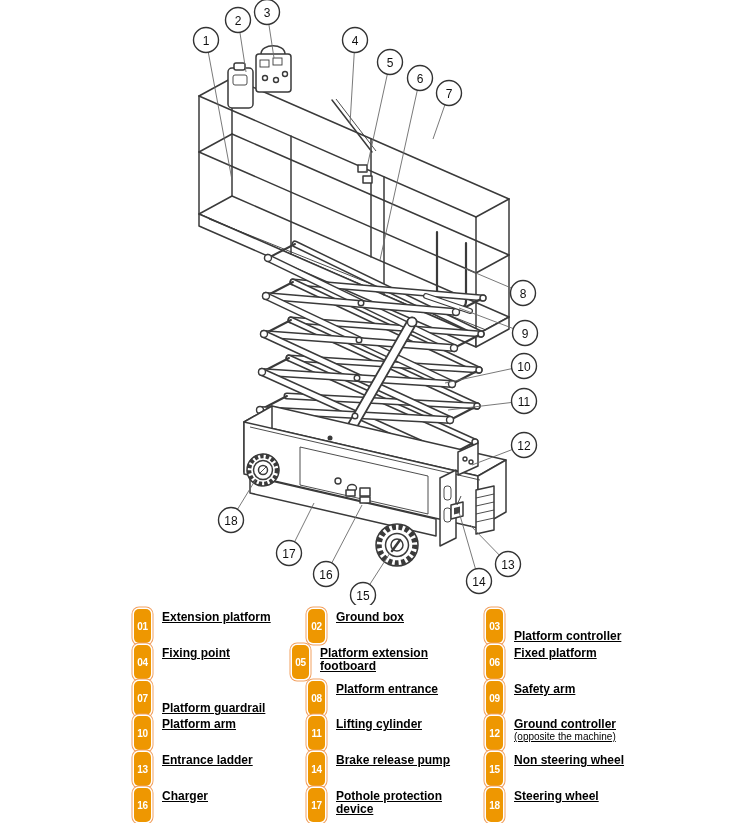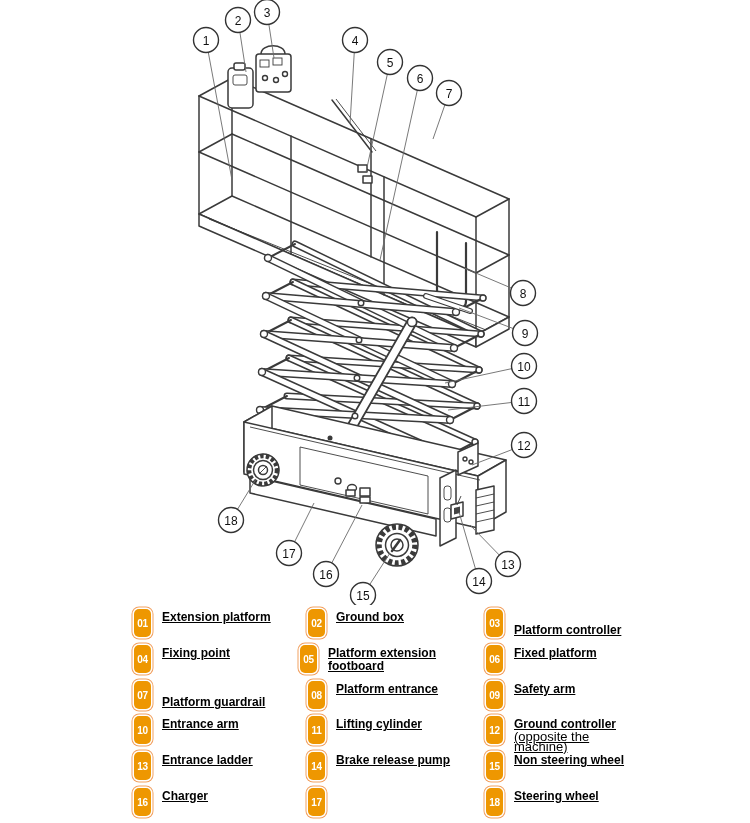--- a/index.html
+++ b/index.html
@@ -16,25 +16,25 @@
   .armWb{fill:none;stroke:#fff;stroke-width:4;stroke-linecap:round;}
   .tube{fill:none;stroke:#3a3a3a;stroke-width:2;stroke-linecap:round;}
   .pin{fill:#fff;stroke:#3a3a3a;stroke-width:1.4;}
   .tread{fill:none;stroke:#3a3a3a;}
   .leader{stroke:#6a6a6a;stroke-width:0.9;}
   #callout-layer circle{fill:#fff;stroke:#333;stroke-width:1.4;}
   #callout-layer text{font:12px "Liberation Sans",sans-serif;fill:#111;text-anchor:middle;}
   
   #legend{position:absolute;left:0;top:0;width:750px;height:0;}
   .legend-item{position:absolute;display:flex;align-items:flex-start;gap:11px;}
-  .badge{width:17px;height:28px;border-radius:5px;background:#EE9701;color:#fff;
+  .badge{width:17px;height:34px;border-radius:5px;background:#EE9701;color:#fff;
          font-weight:bold;font-size:10px;display:flex;align-items:center;justify-content:center;
          box-shadow:0 0 0 1.5px #fff,0 0 0 2.5px #F2A161;flex:none;letter-spacing:-0.3px;}
   .lbl{font-size:12px;font-weight:bold;color:#000;line-height:13px;max-width:132px;padding-top:2px;text-decoration:underline;}
-  .note{font-size:13px;font-weight:normal;color:#000;line-height:10px;margin-top:1px;}
+  .note{font-size:10px;font-weight:normal;color:#000;line-height:10px;margin-top:1px;}
 </style>
 </head>
 <body>
 
 <div class="page">
 
   <svg id="diagram-svg" width="750" height="605" viewBox="0 0 750 605">
 
     <g>
 
@@ -349,21 +349,21 @@
         <div class="lbl"><span>Ground box</span></div>
       </div>
       <div class="legend-item" style="left: 486px; top: 609px; align-items: flex-end;">
         <span class="badge">03</span>
         <div class="lbl"><span>Platform controller</span></div>
       </div>
       <div class="legend-item" style="left: 134px; top: 645px;">
         <span class="badge">04</span>
         <div class="lbl"><span>Fixing point</span></div>
       </div>
-      <div class="legend-item" style="left: 300px; top: 645px;">
+      <div class="legend-item" style="left: 292px; top: 645px;">
         <span class="badge">05</span>
         <div class="lbl"><span>Platform extension footboard</span></div>
       </div>
       <div class="legend-item" style="left: 486px; top: 645px;">
         <span class="badge">06</span>
         <div class="lbl"><span>Fixed platform</span></div>
       </div>
       <div class="legend-item" style="left: 134px; top: 681px; align-items: flex-end;">
         <span class="badge">07</span>
         <div class="lbl"><span>Platform guardrail</span></div>
@@ -371,21 +371,21 @@
       <div class="legend-item" style="left: 308px; top: 681px; gap: 11px;">
         <span class="badge">08</span>
         <div class="lbl"><span>Platform entrance</span></div>
       </div>
       <div class="legend-item" style="left: 486px; top: 681px;">
         <span class="badge">09</span>
         <div class="lbl"><span>Safety arm</span></div>
       </div>
       <div class="legend-item" style="left: 134px; top: 716px;">
         <span class="badge">10</span>
-        <div class="lbl"><span>Entrance arm</span></div>
+        <div class="lbl"><span>Platform arm</span></div>
       </div>
       <div class="legend-item" style="left: 308px; top: 716px;">
         <span class="badge">11</span>
         <div class="lbl"><span>Lifting cylinder</span></div>
       </div>
       <div class="legend-item" style="left: 486px; top: 716px;">
         <span class="badge">12</span>
         <div class="lbl"><span>Ground controller</span><div class="note">(opposite the machine)</div></div>
       </div>
       <div class="legend-item" style="left: 134px; top: 752px;">
@@ -399,20 +399,21 @@
       <div class="legend-item" style="left: 486px; top: 752px;">
         <span class="badge">15</span>
         <div class="lbl"><span>Non steering wheel</span></div>
       </div>
       <div class="legend-item" style="left: 134px; top: 788px;">
         <span class="badge">16</span>
         <div class="lbl"><span>Charger</span></div>
       </div>
       <div class="legend-item" style="left: 308px; top: 788px;">
         <span class="badge">17</span>
+        <div class="lbl"><span>Pothole protection device</span></div>
       </div>
       <div class="legend-item" style="left: 486px; top: 788px;">
         <span class="badge">18</span>
         <div class="lbl"><span>Steering wheel</span></div>
       </div>
     </div>
 
 </div>
 
 </body></html>

